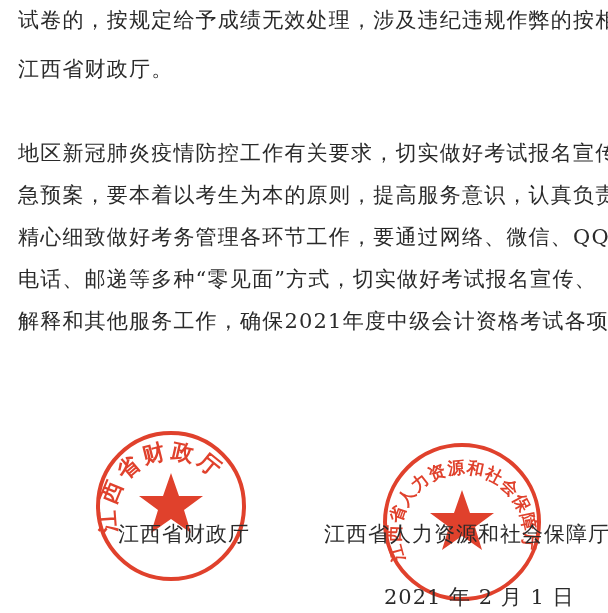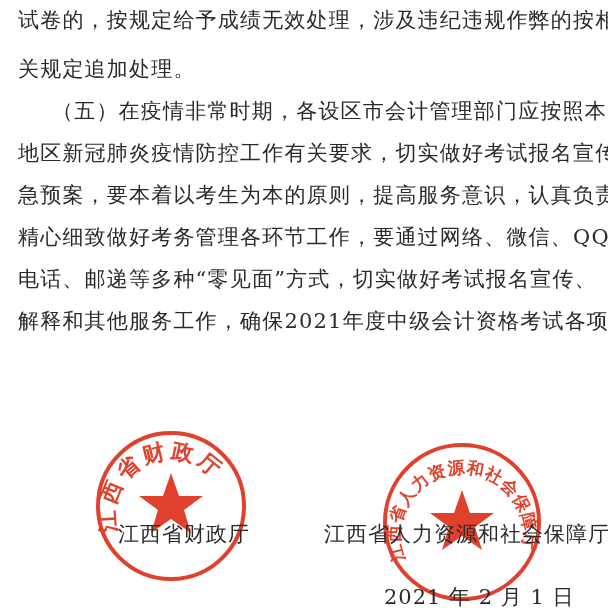--- a/index.html
+++ b/index.html
@@ -11,22 +11,21 @@
   .indent { left: 62px; }
   .seal { position: absolute; }
   .sig { position: absolute; font-size: 21px; line-height: 28px; white-space: nowrap; letter-spacing: 1px; }
 </style>
 </head>
 <body>
 
 <div class="page">
 
   <div class="line" style="top:6px">试卷的，按规定给予成绩无效处理，涉及违纪违规作弊的按相</div>
-  <div class="line" style="top:55px">关规定追加处理。</div>
-  <div class="line indent" style="top:97px; left:52px; width:541px;">（五）在疫情非常时期，各设区市会计管理部门应按照本</div>
+  <div class="line" style="top:55px">江西省财政厅。</div>
   <div class="line" style="top:139px">地区新冠肺炎疫情防控工作有关要求，切实做好考试报名宣传</div>
   <div class="line" style="top:181px">急预案，要本着以考生为本的原则，提高服务意识，认真负责，</div>
   <div class="line" style="top:223px">精心细致做好考务管理各环节工作，要通过网络、微信、QQ、</div>
   <div class="line" style="top:265px">电话、邮递等多种“零见面”方式，切实做好考试报名宣传、</div>
   <div class="line" style="top:307px">解释和其他服务工作，确保2021年度中级会计资格考试各项工</div>
 
   <svg class="seal" style="left:93px; top:428px;" width="156" height="156" viewBox="0 0 156 156">
     <circle cx="78" cy="78" r="73" fill="none" stroke="#e0412c" stroke-width="4"></circle>
     <polygon points="78,45 86,68 110,68 91,82 98,105 78,91 58,105 65,82 46,68 70,68" fill="#e0412c"></polygon>
     <defs>

